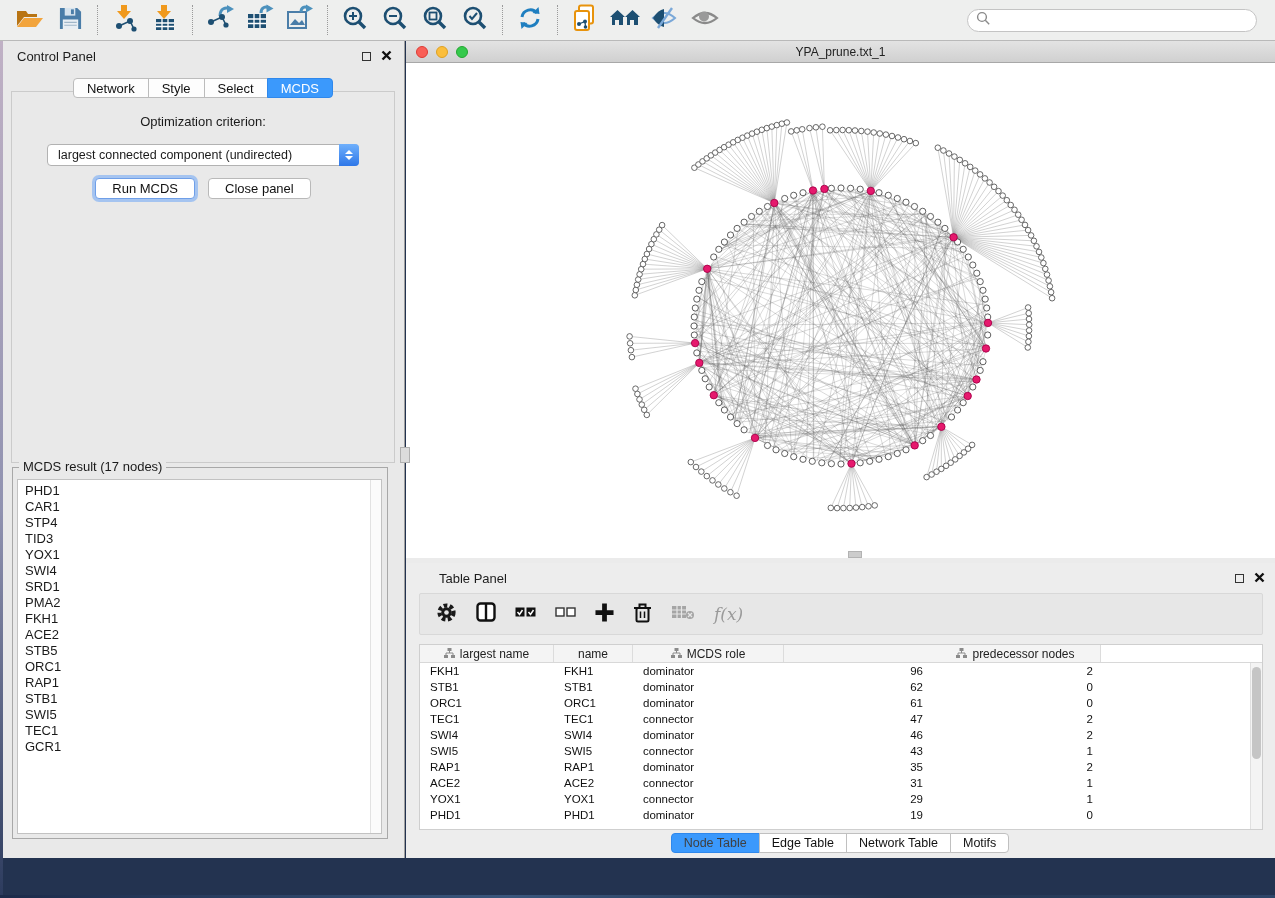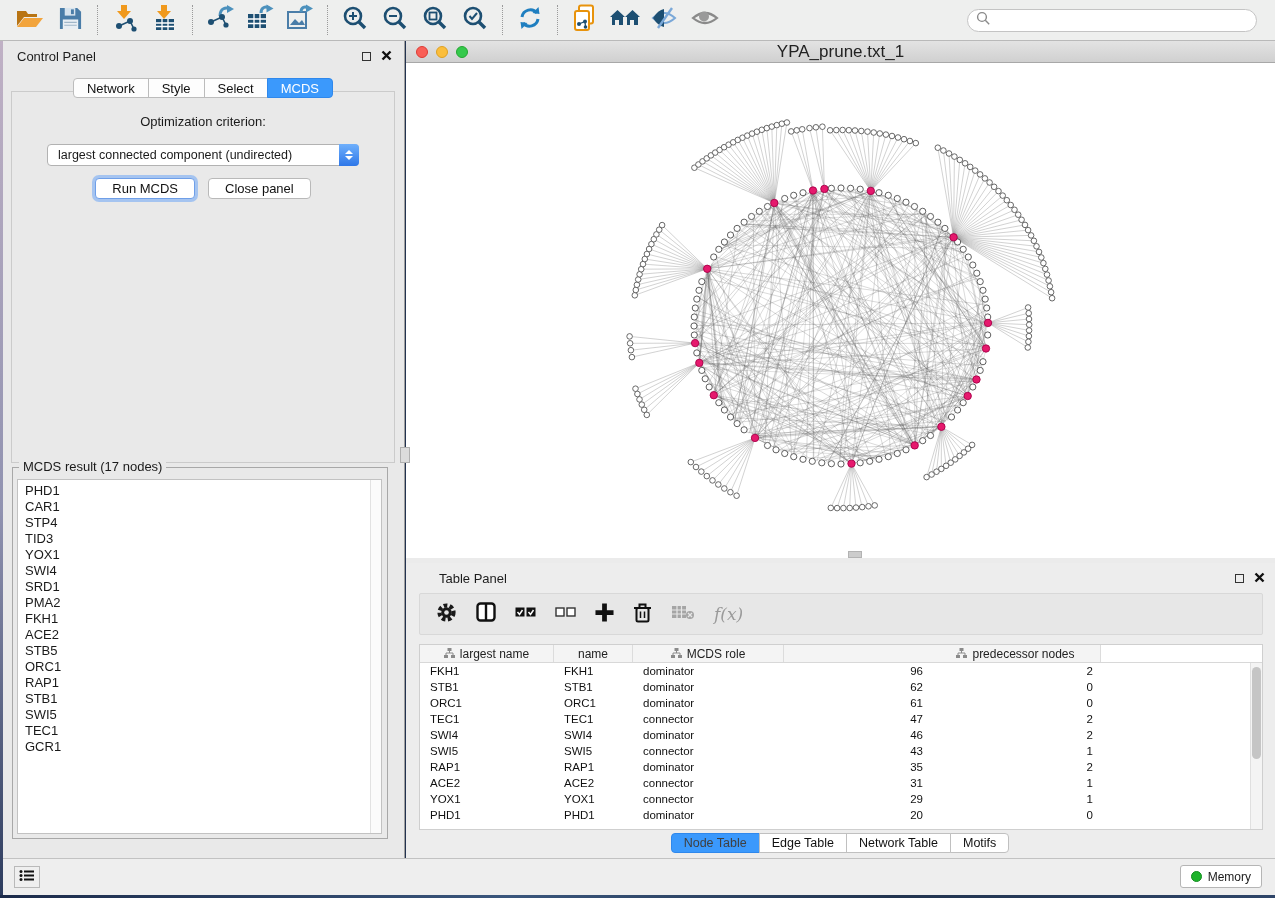--- a/index.html
+++ b/index.html
@@ -70,21 +70,21 @@
 
   
   .net-window { position:absolute; left:406px; top:41px; right:0; height:517px; }
   .net-titlebar { height:22px; background:linear-gradient(#e3e3e3,#d0d0d0); border-bottom:1px solid #a8a8a8;
                   position:relative; display:flex; align-items:center; justify-content:center; }
   .traffic { position:absolute; left:10px; top:5px; display:flex; gap:8px; }
   .light { width:12px; height:12px; border-radius:50%; }
   .light.red { background:#f95f57; border:1px solid #dd3b34; }
   .light.yellow { background:#fbbe3c; border:1px solid #dea123; }
   .light.green { background:#35c94c; border:1px solid #24a732; }
-  .net-title { font-size:17px; color:#222; }
+  .net-title { font-size:12px; color:#222; }
   .net-canvas { position:absolute; top:22px; left:0; right:0; bottom:0; background:#fff; }
 
   
   .table-panel { position:absolute; left:406px; top:563px; right:0; bottom:40px; background:#ededed; }
   .tbl-toolbar { position:absolute; left:13px; right:12px; top:30px; height:42px; background:#e7e7e7;
                  border:1px solid #d8d8d8; border-radius:2px; display:flex; align-items:center;
                  gap:19px; padding:0 16px; }
   .tt-btn { display:flex; align-items:center; justify-content:center; }
   .fx-label { font-family:"DejaVu Serif", serif; font-style:italic; color:#9a9a9a; font-size:17px; }
   .tbl { position:absolute; left:13px; right:12px; top:81px; bottom:28px; background:#fff;
@@ -1230,46 +1230,32 @@
             <div class="td" style="width: 134px;">YOX1</div>
             <div class="td" style="width: 79px;">YOX1</div>
             <div class="td" style="width: 151px;">connector</div>
             <div class="td num" style="width: 147px;">29</div>
             <div class="td num" style="width: 170px;">1</div>
           </div>
           <div class="tbl-row">
             <div class="td" style="width: 134px;">PHD1</div>
             <div class="td" style="width: 79px;">PHD1</div>
             <div class="td" style="width: 151px;">dominator</div>
-            <div class="td num" style="width: 147px;">20</div>
+            <div class="td num" style="width: 147px;">19</div>
             <div class="td num" style="width: 170px;">0</div>
           </div>
         </div>
       <div class="tbl-scroll">
           <div class="tbl-thumb"></div>
         </div>
     </div>
 
     <div class="tbl-tabs" id="tbl-tabs">
         <div class="tbl-tab active">Node Table</div>
         <div class="tbl-tab">Edge Table</div>
         <div class="tbl-tab">Network Table</div>
         <div class="tbl-tab">Motifs</div>
       </div>
   </div>
 
-  <div class="status-bar">
-    <span class="console-btn">
-      <span><svg width="16" height="13" viewBox="0 0 16 13">
-            <circle cx="2" cy="2.5" r="1.5" fill="#111"></circle>
-            <circle cx="2" cy="6.5" r="1.5" fill="#111"></circle>
-            <circle cx="2" cy="10.5" r="1.5" fill="#111"></circle>
-            <path d="M5 2.5 h10 M5 6.5 h10 M5 10.5 h10" stroke="#111" stroke-width="2"></path>
-          </svg></span>
-    </span>
-    <span class="memory-btn">
-      <span class="mem-dot"></span>
-      <span>Memory</span>
-    </span>
-  </div>
 
   <div class="wall-bottom"></div>
 </div>
 
 </body></html>

